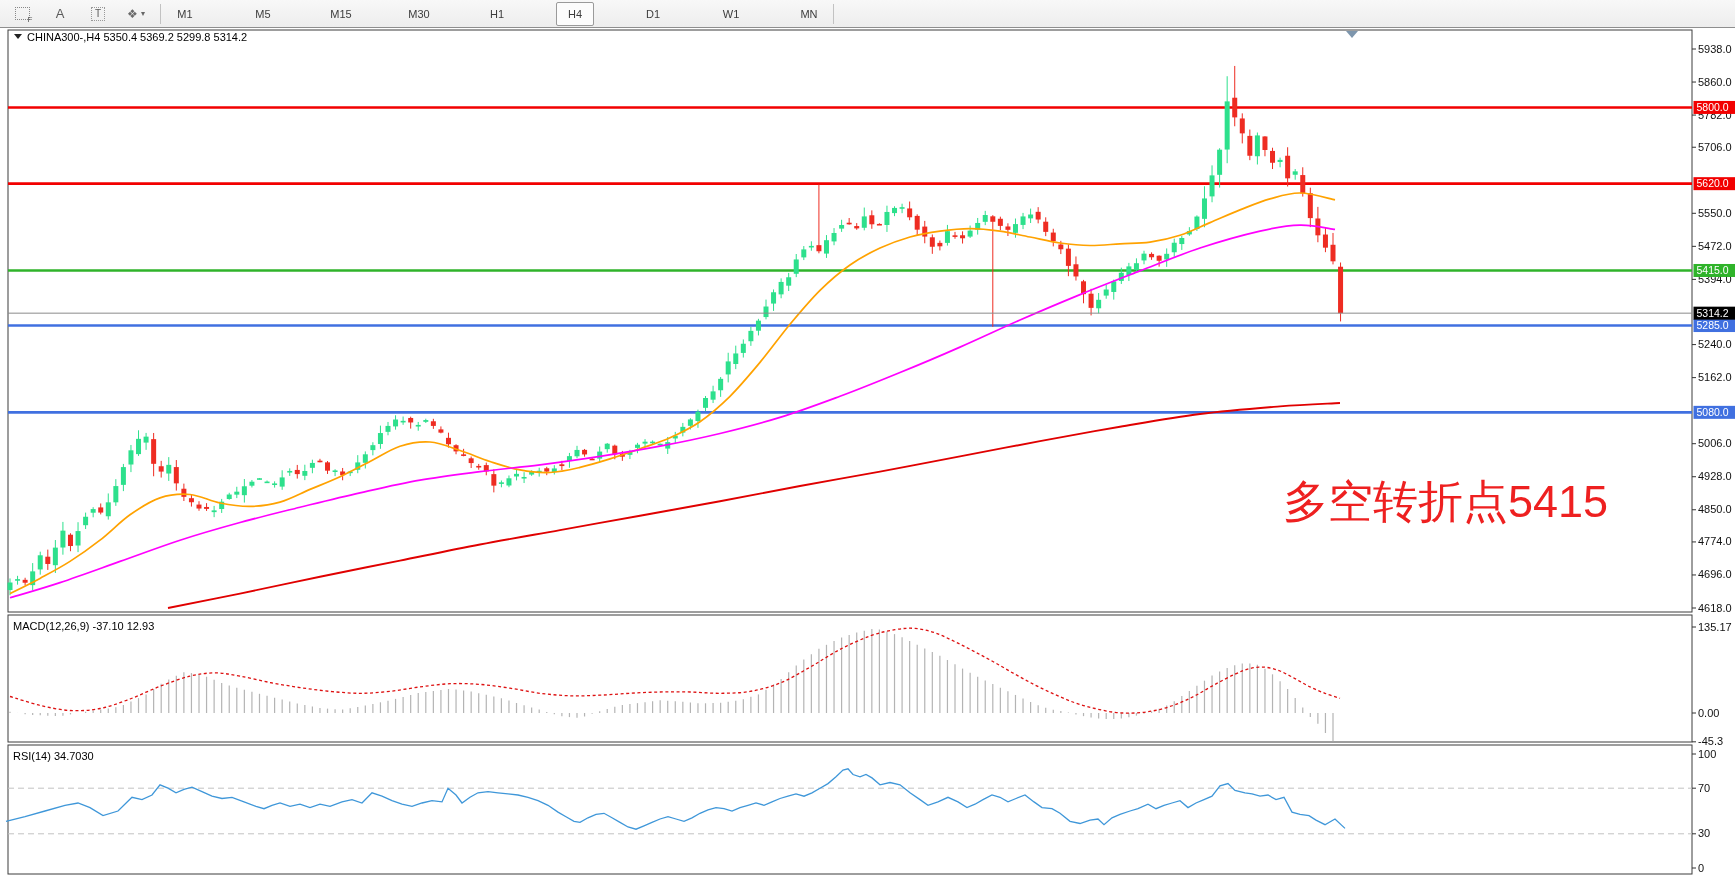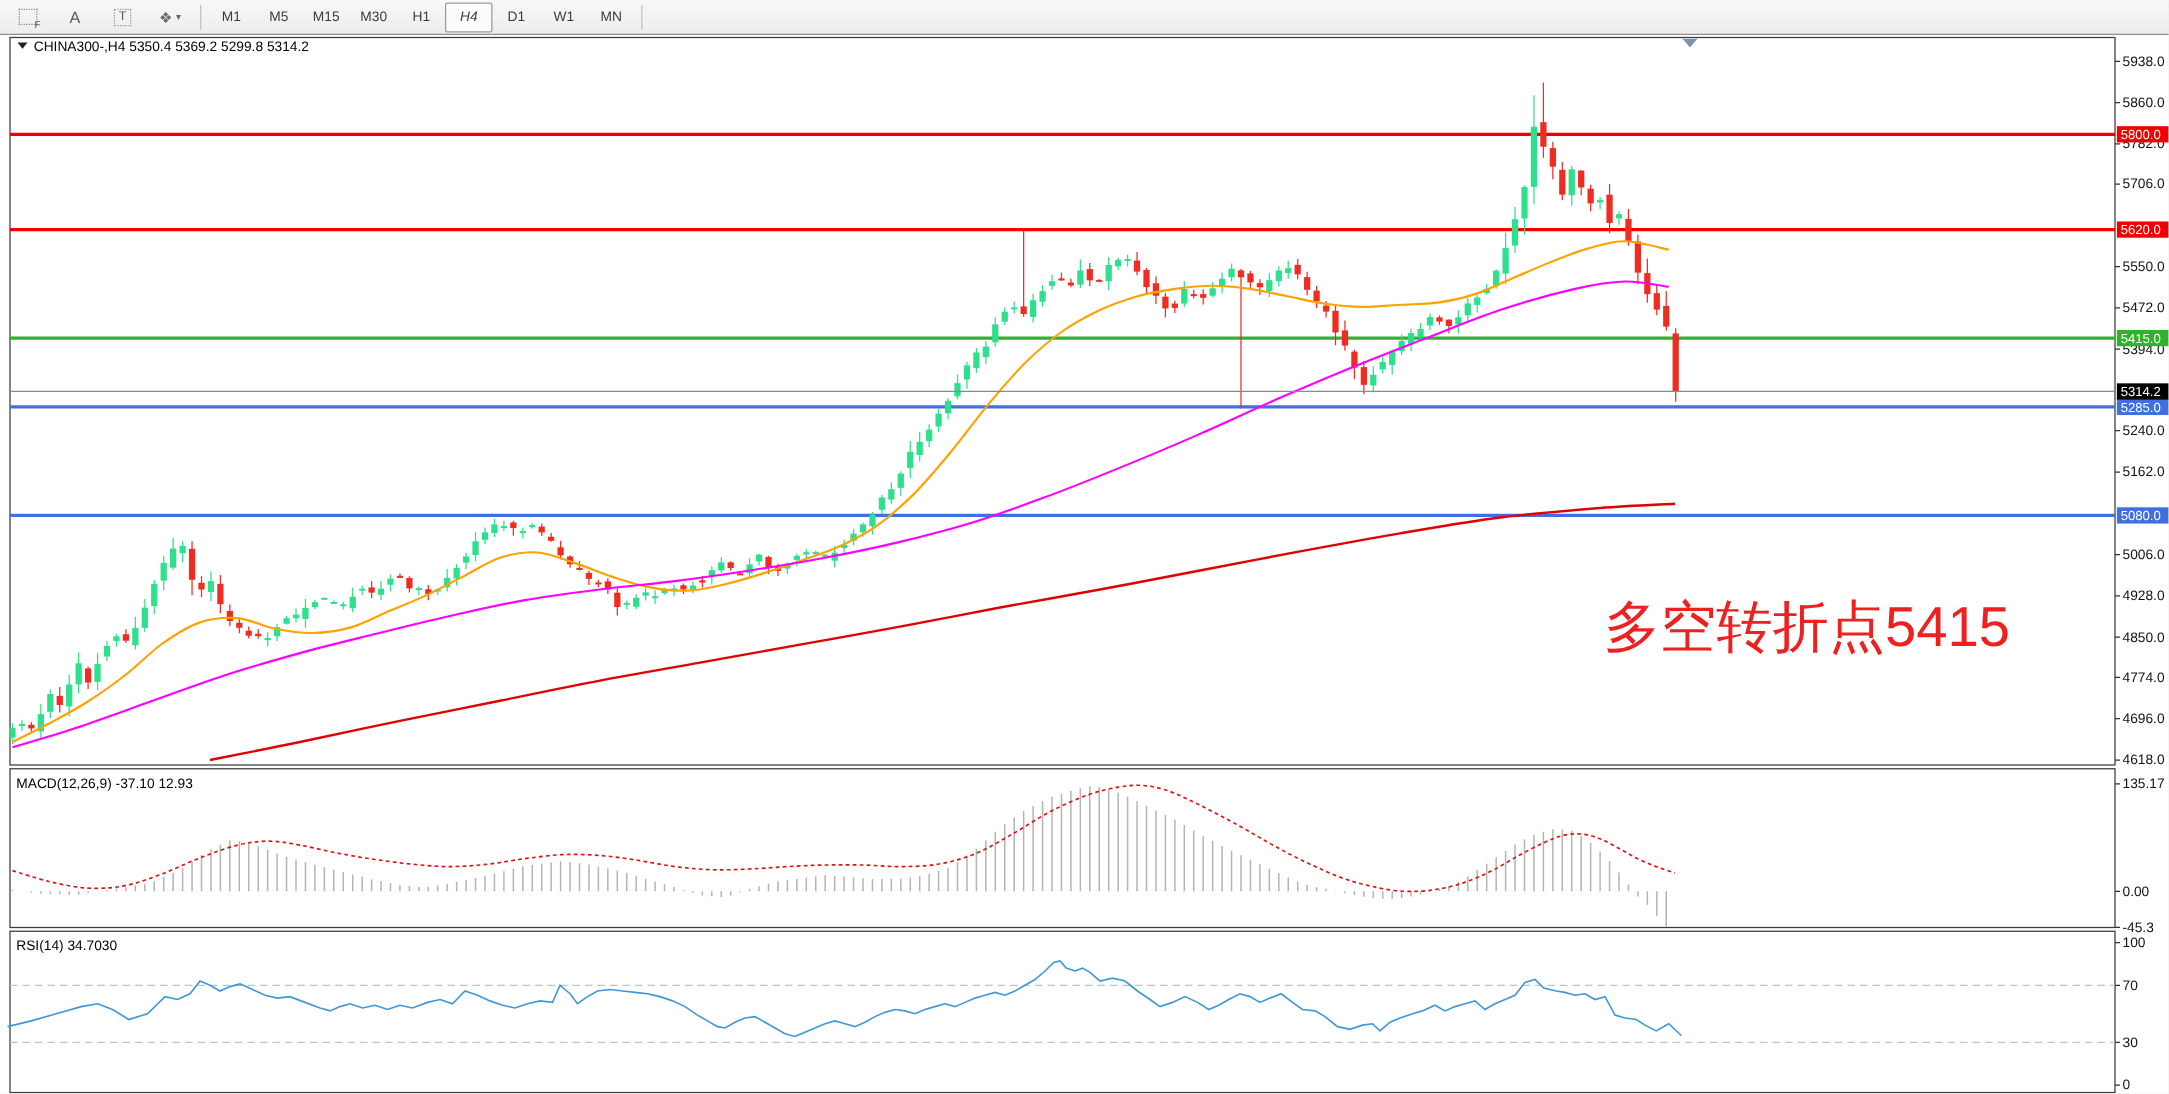--- a/index.html
+++ b/index.html
@@ -1,21 +1,21 @@
 <!DOCTYPE html>
 <html><head>
 <meta charset="utf-8">
 <style>
   html,body{margin:0;padding:0;background:#e9e9e9;width:1735px;height:875px;overflow:hidden;
     font-family:"Liberation Sans",sans-serif;}
   .toolbar{box-sizing:border-box;display:flex;align-items:center;height:28px;width:1735px;
     background:linear-gradient(#f8f8f8,#ededed);border-bottom:1px solid #8e8e8e;padding-left:3px;}
   .tbtn{height:22px;min-width:26px;padding:0 5px;display:flex;align-items:center;justify-content:center;
     font-size:11px;color:#3c3c3c;border:1px solid transparent;border-radius:2px;cursor:default;user-select:none;}
-  .tbtn.active{background:#fcfcfc;border-color:#9a9a9a;font-style:italic;}
+  .tbtn.active{background:#fcfcfc;border-color:#9a9a9a;}
   .sep{width:1px;height:20px;background:#c2c2c2;margin:0 5px;}
   .icon-grid{width:13px;height:11px;border:1px dotted #888;position:relative;}
   .icon-grid i{position:absolute;right:-4px;bottom:-5px;font-style:normal;font-size:8px;color:#555;}
   .icon-a{font-size:13px;color:#5a5a5a;}
   .icon-tbox{font-size:10px;color:#5a5a5a;border:1px dotted #999;padding:0 3px;line-height:12px;}
   .icon-shapes{font-size:12px;color:#6a6a6a;}
   .dd{font-size:8px;color:#666;margin-left:3px;}
   .stage{position:relative;width:1735px;height:847px;background:#ffffff;}
   svg{display:block;}
   .t11{font-family:"Liberation Sans",sans-serif;font-size:11px;fill:#000;}
@@ -38,21 +38,21 @@
       </div>
       <div class="tbtn">
         <span class="icon-tbox">T</span>
       </div>
       <div class="tbtn">
         <span class="icon-shapes">❖</span>
         <span class="dd">▾</span>
       </div>
     </div>
   <div class="sep"></div>
-  <div style="display:flex;align-items:center;" id="tf-buttons">
+  <div style="display:flex;align-items:center;gap:40px;" id="tf-buttons">
       <div class="tbtn">M1</div>
       <div class="tbtn">M5</div>
       <div class="tbtn">M15</div>
       <div class="tbtn">M30</div>
       <div class="tbtn">H1</div>
       <div class="tbtn active">H4</div>
       <div class="tbtn">D1</div>
       <div class="tbtn">W1</div>
       <div class="tbtn">MN</div>
     </div>

